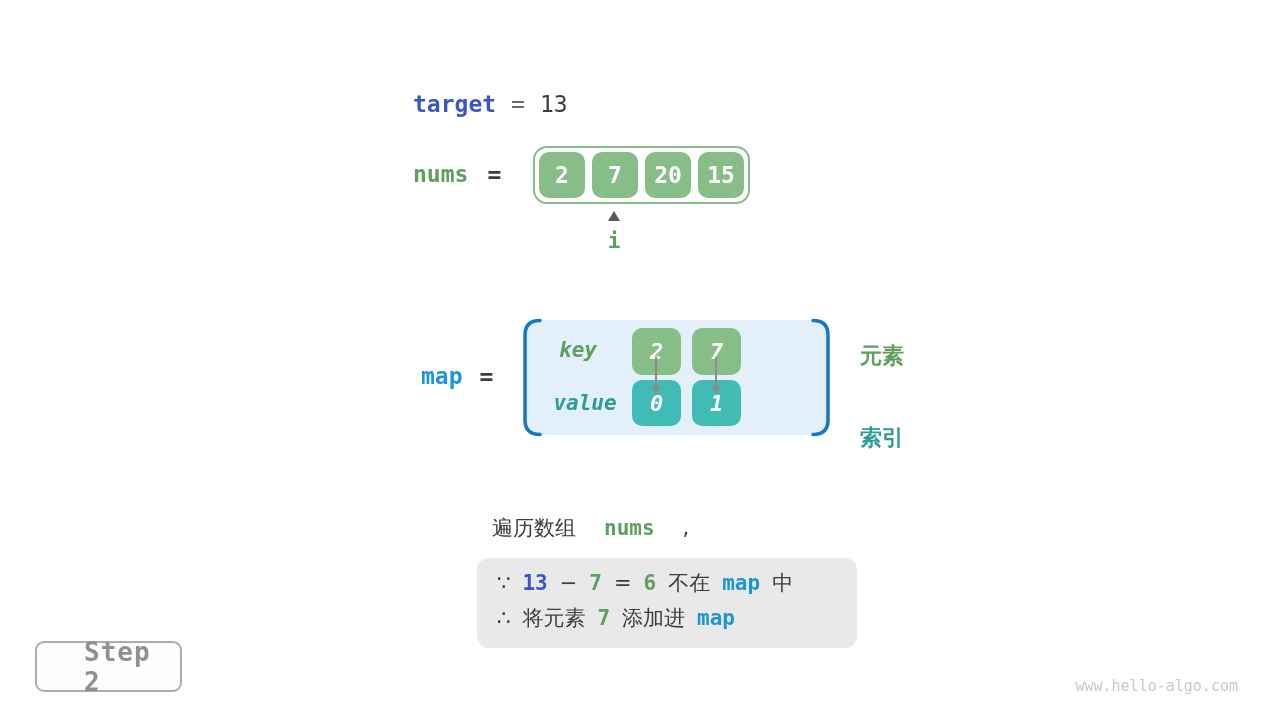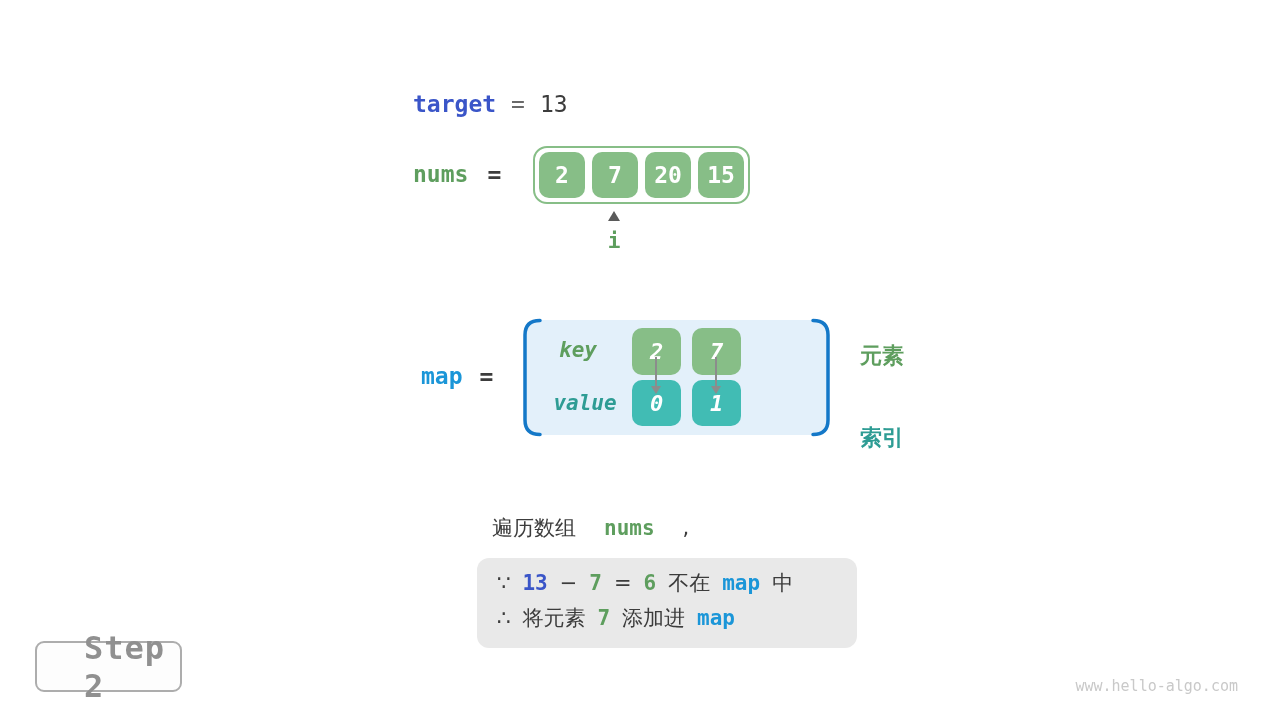--- a/index.html
+++ b/index.html
@@ -89,21 +89,21 @@
   }
   .reason-line { display:flex; align-items:baseline; gap:12px; font-size:21px; font-weight:500; height:35px; }
   .reason-line .code { font-size:21px; }
 
   
   .step-badge {
     position:absolute; left:35px; top:641px; width:147px; height:51px;
     border:2px solid #ADADAD; border-radius:9px; background:#FDFDFD;
     display:flex; align-items:center; justify-content:center;
     color:var(--step,#909090); font-family:"DejaVu Sans Mono","Liberation Mono",monospace;
-    font-size:32px; font-weight:bold; letter-spacing:1px; box-sizing:border-box;padding-left:47px;
+    font-size:26px; font-weight:bold; letter-spacing:1px; box-sizing:border-box;padding-left:47px;
   }
 
   .watermark {
     position:absolute; right:42px; top:677px;
     color:var(--watermark,#C9C9C9); font-family:"DejaVu Sans Mono","Liberation Mono",monospace;
     font-size:15px;
   }
 </style>
 </head>
 <body>

